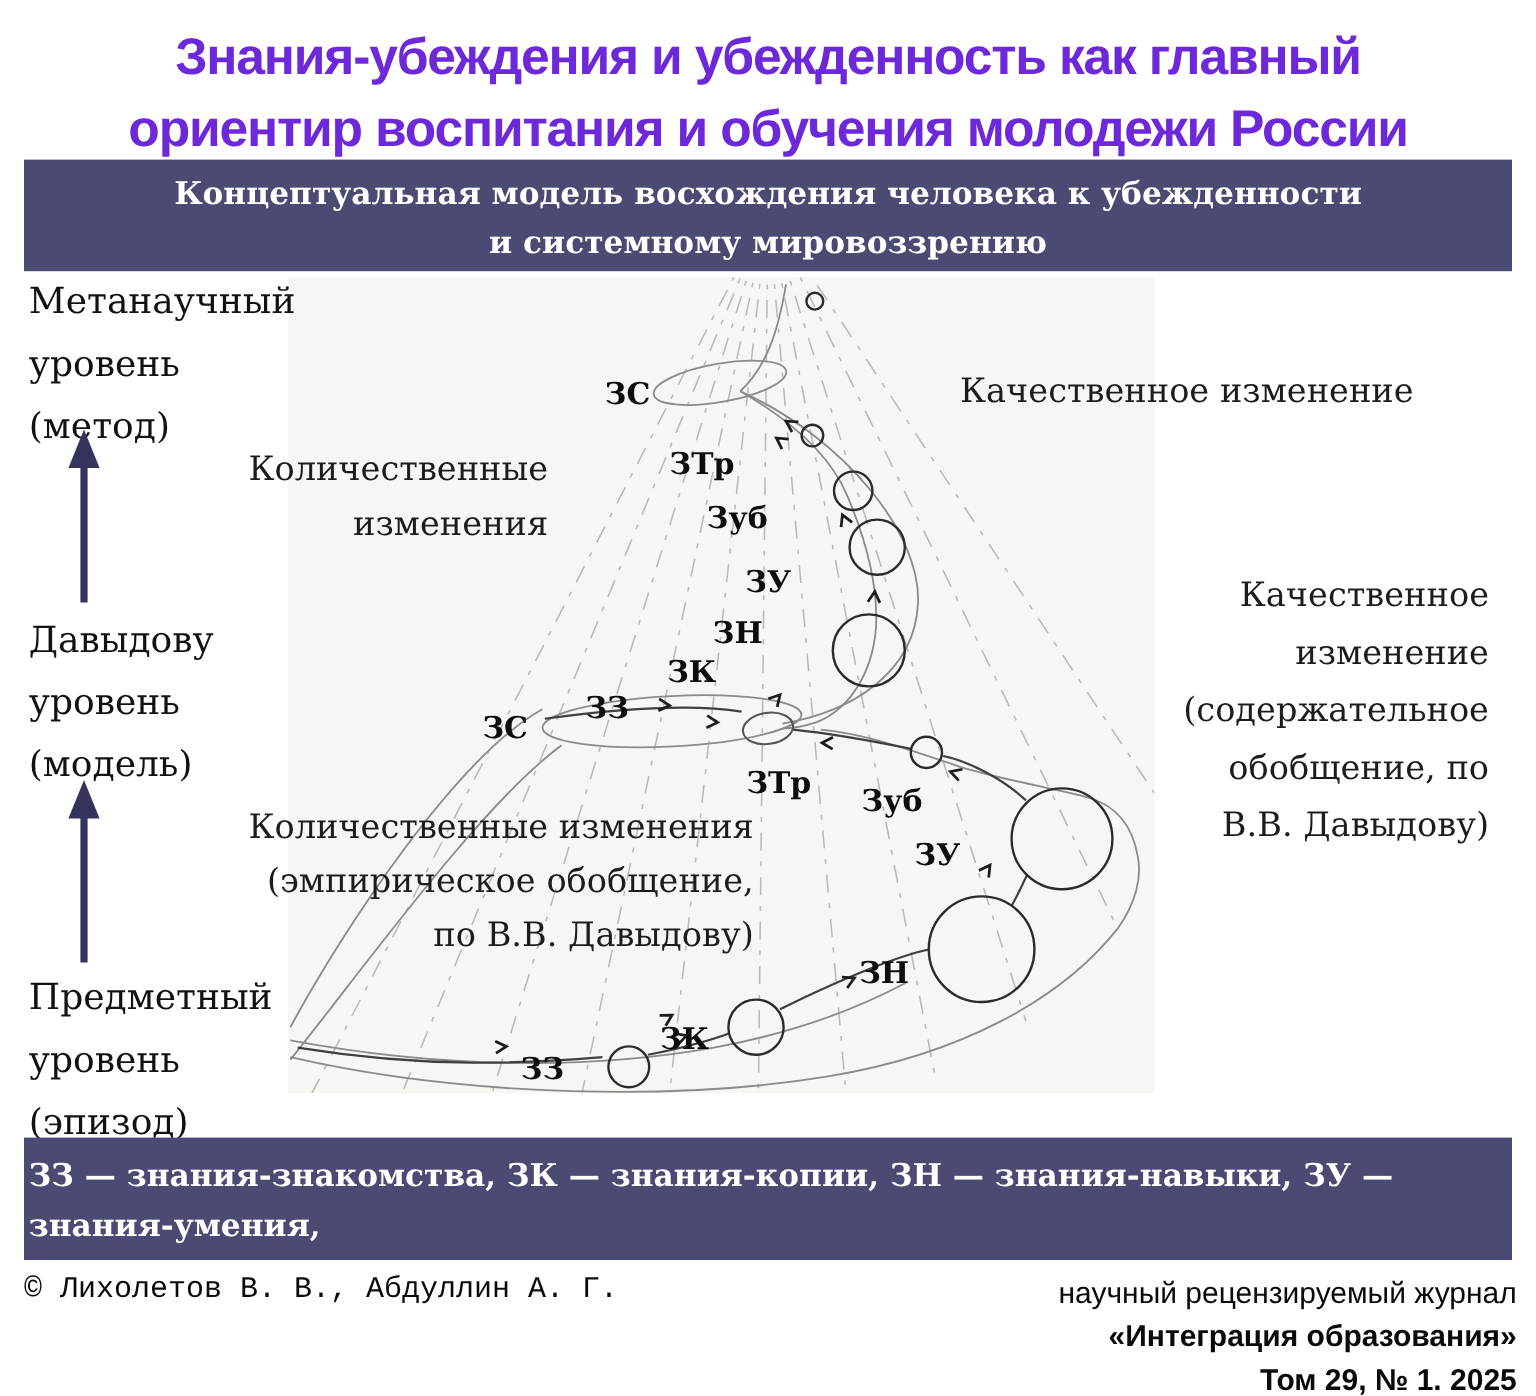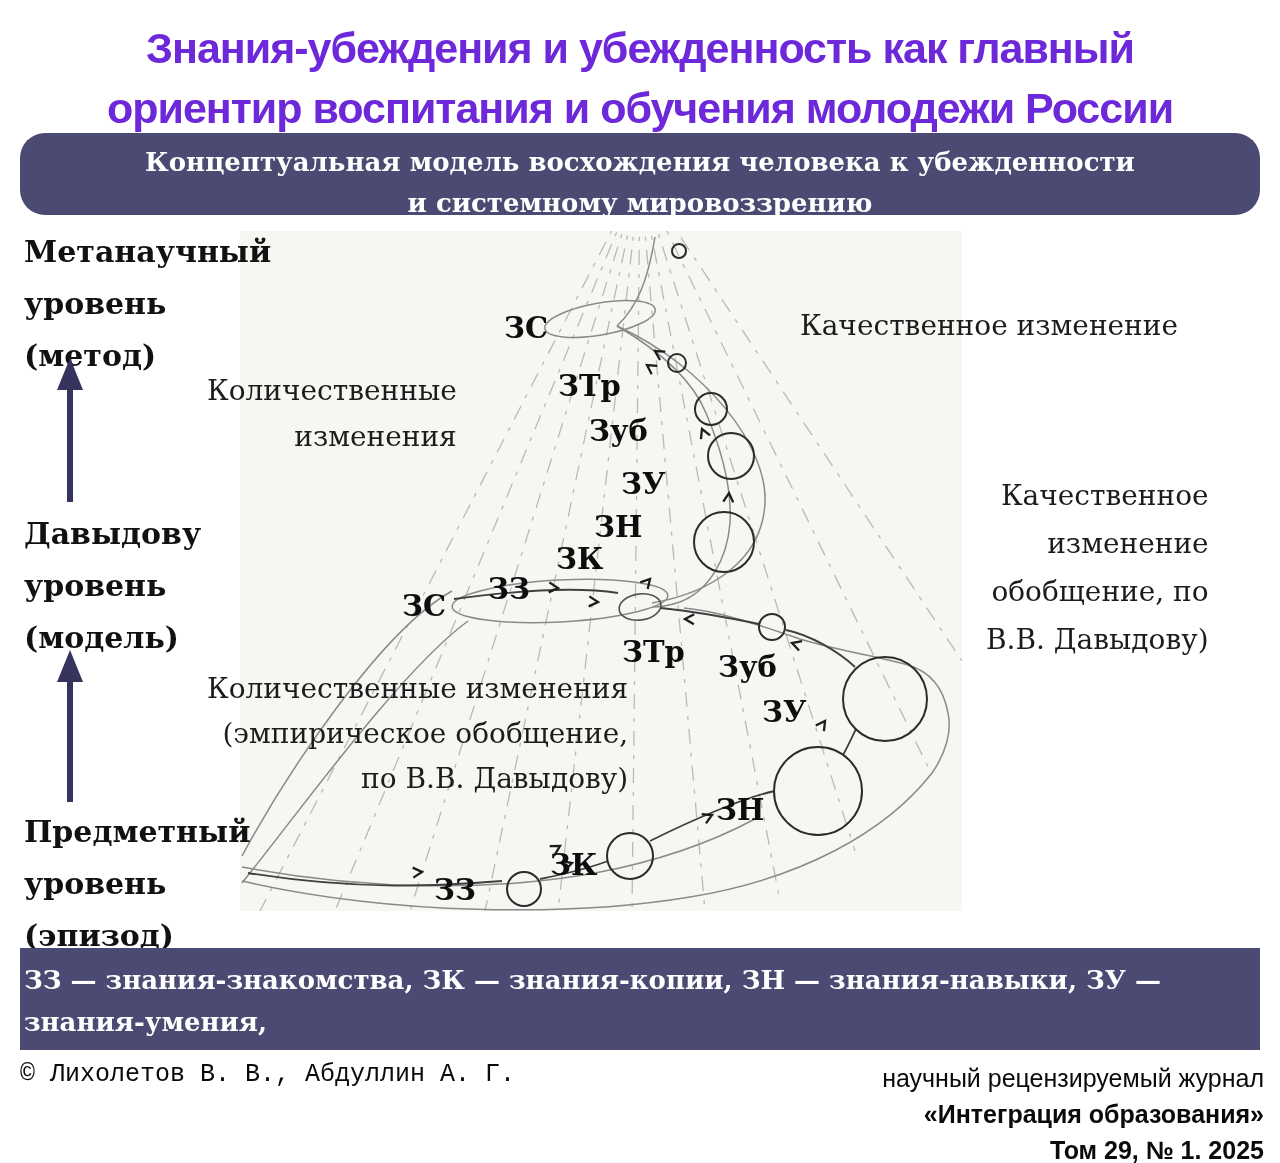--- a/index.html
+++ b/index.html
@@ -3,30 +3,30 @@
 <meta charset="utf-8">
 <style>
   html,body{margin:0;padding:0;background:#ffffff;}
   .page{position:relative;width:1280px;height:1163px;background:#ffffff;overflow:hidden;
         font-family:"DejaVu Serif",serif;}
   .title{position:absolute;left:0;top:18px;width:1280px;text-align:center;
          font-family:"Liberation Sans",sans-serif;font-weight:700;font-size:43px;
          line-height:60px;color:#6d28d9;letter-spacing:-1px;}
   .banner{position:absolute;left:20px;width:1240px;background:#4a4a72;color:#ffffff;
           font-family:"DejaVu Serif",serif;font-weight:700;}
-  .banner.top{top:133px;height:82px;text-align:center;font-size:26px;line-height:41px;
-              padding-top:9px;box-sizing:border-box;border-radius:25px;}
+  .banner.top{top:133px;height:93px;text-align:center;font-size:26px;line-height:41px;
+              padding-top:9px;box-sizing:border-box;}
   .banner.legend{top:948px;height:102px;font-size:26px;line-height:42px;
                  padding:11px 14px 0 4px;box-sizing:border-box;text-align:left;}
   .diagram-bg{position:absolute;left:240px;top:231px;width:722px;height:680px;background:#f6f6f3;}
   .diagram-svg{position:absolute;left:240px;top:231px;}
-  .lvl{position:absolute;left:24px;color:#111;font-weight:700;font-size:30px;line-height:52px;white-space:nowrap;}
+  .lvl{position:absolute;left:24px;color:#111;font-weight:400;font-size:30px;line-height:52px;white-space:nowrap;}
   .uparrow{position:absolute;left:48px;}
   .ann{position:absolute;color:#1c1c1c;font-size:28px;line-height:46px;white-space:nowrap;text-align:right;}
-  .sl{position:absolute;color:#0d0d0d;font-weight:700;font-size:29px;line-height:29px;white-space:nowrap;}
+  .sl{position:absolute;color:#0d0d0d;font-weight:700;font-size:25px;line-height:29px;white-space:nowrap;}
   .footer-left{position:absolute;left:20px;top:1060px;font-family:Liberation Mono, monospace;
                font-size:25px;color:#0a0a0a;}
   .footer-right{position:absolute;right:16px;top:1060px;text-align:right;
                 font-family:"Liberation Sans",sans-serif;font-size:25px;line-height:36px;color:#0a0a0a;}
   .footer-right .b{font-weight:700;}
 </style>
 </head>
 <body>
 
 <div class="page">
@@ -146,20 +146,21 @@
     <div>Качественное изменение</div>
   </div>
   <div class="ann" style="left:207px;top:666px;line-height:45px">
     <div>Количественные изменения</div>
     <div>(эмпирическое обобщение,</div>
     <div>по В.В. Давыдову)</div>
   </div>
   <div class="ann" style="left:986px;top:472px;line-height:48px">
     <div>Качественное</div>
     <div>изменение</div>
+    <div>(содержательное</div>
     <div>обобщение, по</div>
     <div>В.В. Давыдову)</div>
   </div>
 
   <span class="sl" style="left:504px;top:314px">ЗС</span>
   <span class="sl" style="left:558px;top:372px">ЗТр</span>
   <span class="sl" style="left:589px;top:417px">Зуб</span>
   <span class="sl" style="left:621px;top:470px">ЗУ</span>
   <span class="sl" style="left:594px;top:513px">ЗН</span>
   <span class="sl" style="left:556px;top:545px">ЗК</span>

